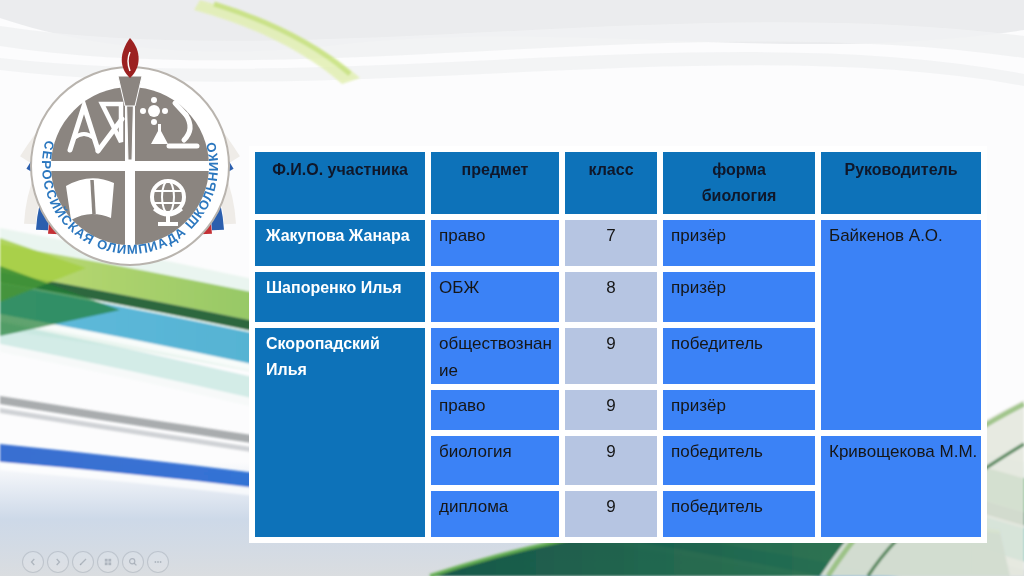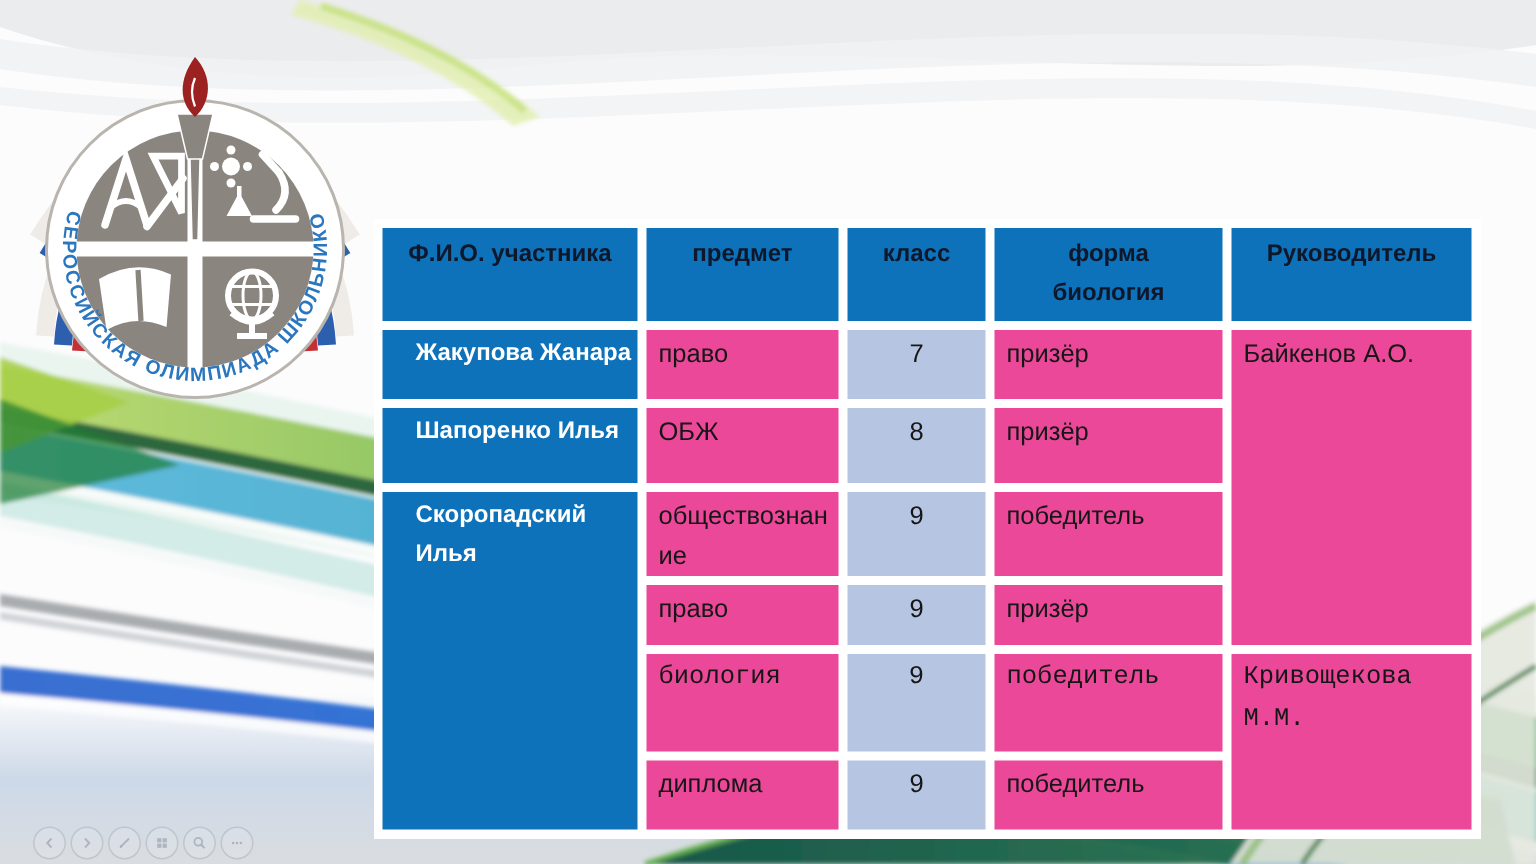--- a/index.html
+++ b/index.html
@@ -12,27 +12,27 @@
               letter-spacing:.3px;white-space:pre-wrap;
               text-shadow:1px 2px 3px rgba(90,90,90,.55);}
   .tablewrap{position:absolute;left:249px;top:146px;z-index:2;}
   table{border-collapse:separate;border-spacing:6px;background:#ffffff;
         table-layout:fixed;width:736px;}
   th,td{vertical-align:top;line-height:1.6;overflow:hidden;}
   th{background:#0d72b9;color:#0f172a;font-weight:700;font-size:16px;
      text-align:center;padding:5px 2px 0 2px;}
   th .narrow{display:inline-block;max-width:92px;}
   td.name{background:#0d72b9;color:#fff;font-weight:700;font-size:16px;
-          text-align:left;padding:3px 4px 0 22px;}
-  td.sub,td.dip,td.sup{background:#ec4899;color:#161616;font-size:17px;
+          text-align:left;padding:3px 4px 0 11px;}
+  td.sub,td.dip,td.sup{background:#3b82f6;color:#161616;font-size:17px;
           text-align:left;padding:2px 0 0 8px;}
   td.sub{word-break:break-all;}
   td.num{background:#b6c5e2;color:#161616;font-size:17px;text-align:center;padding-top:2px;}
   tr.hd{height:62px;} tr.r1{height:46px;} tr.r2{height:50px;} tr.r3{height:56px;}
-  tr.r4{height:40px;} tr.r5{height:65px;font-family:Liberation Mono, monospace;} tr.r6{height:46px;}
+  tr.r4{height:40px;} tr.r5{height:49px;} tr.r6{height:46px;}
   .controls{position:absolute;left:22px;top:551px;display:flex;gap:3px;z-index:3;opacity:.6;}
   .ctl{width:20px;height:20px;border-radius:50%;border:1px solid rgba(120,130,145,.45);
        display:flex;align-items:center;justify-content:center;background:rgba(255,255,255,.15);}
   .ctl svg{display:block;}
 </style>
 </head>
 <body>
 
 <div class="slide">
 

